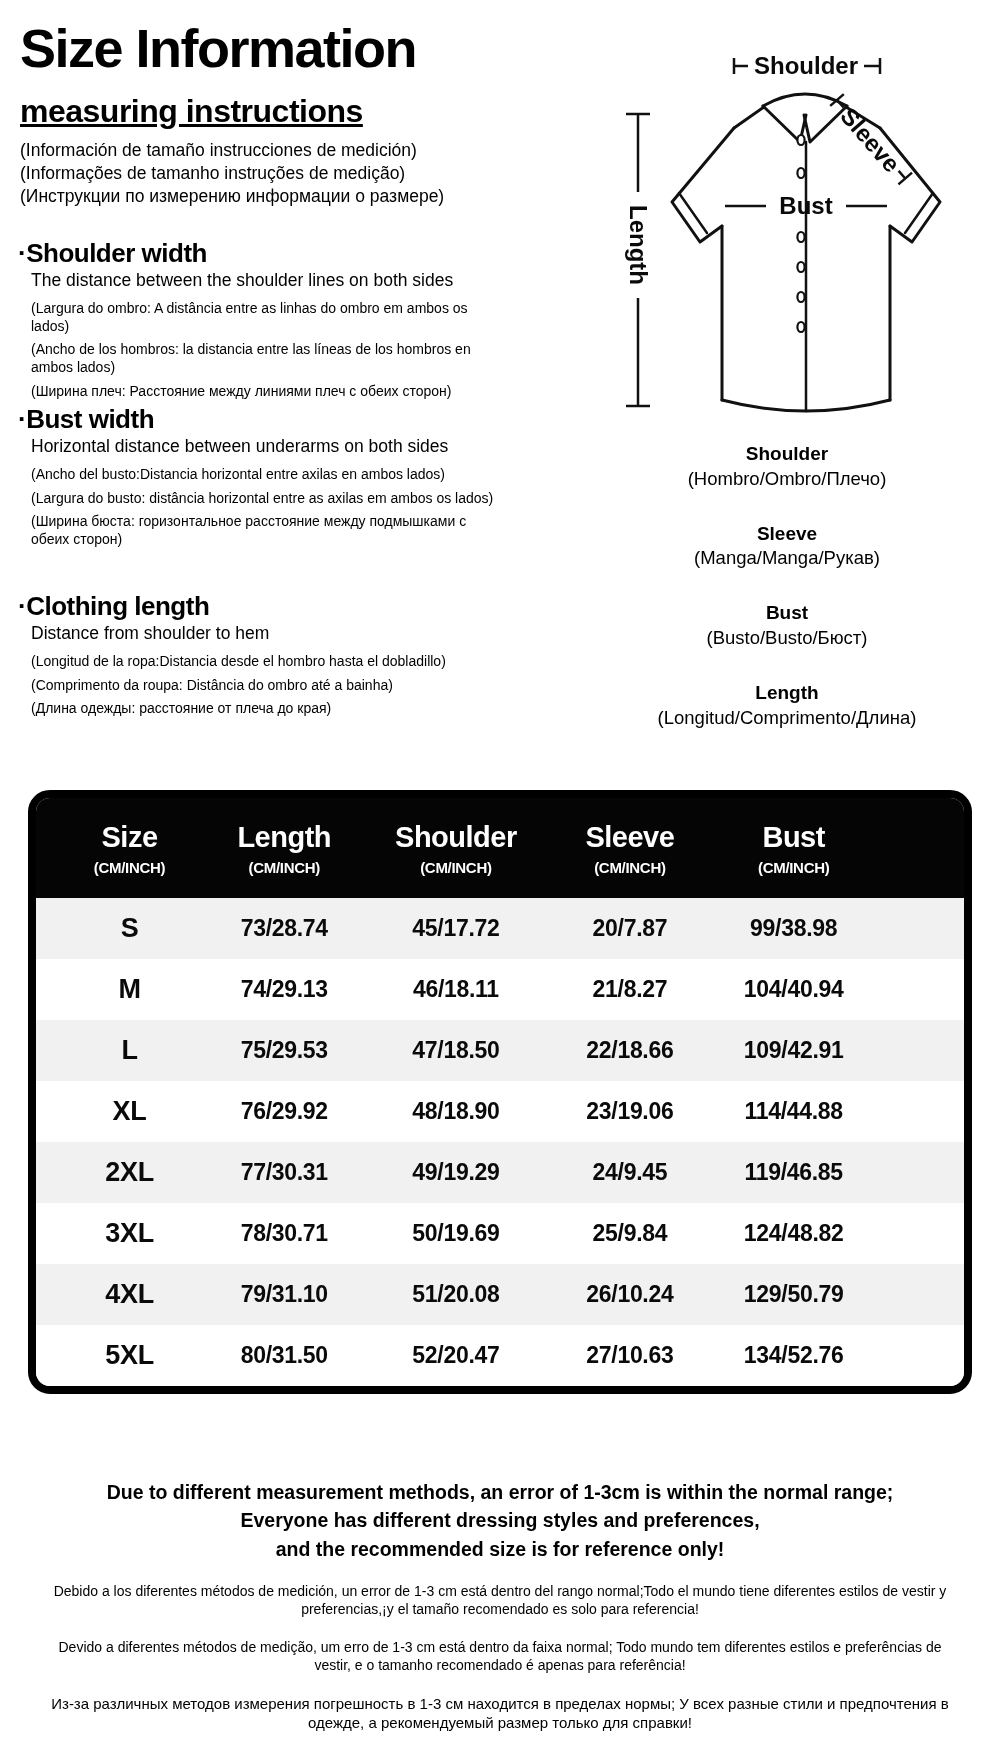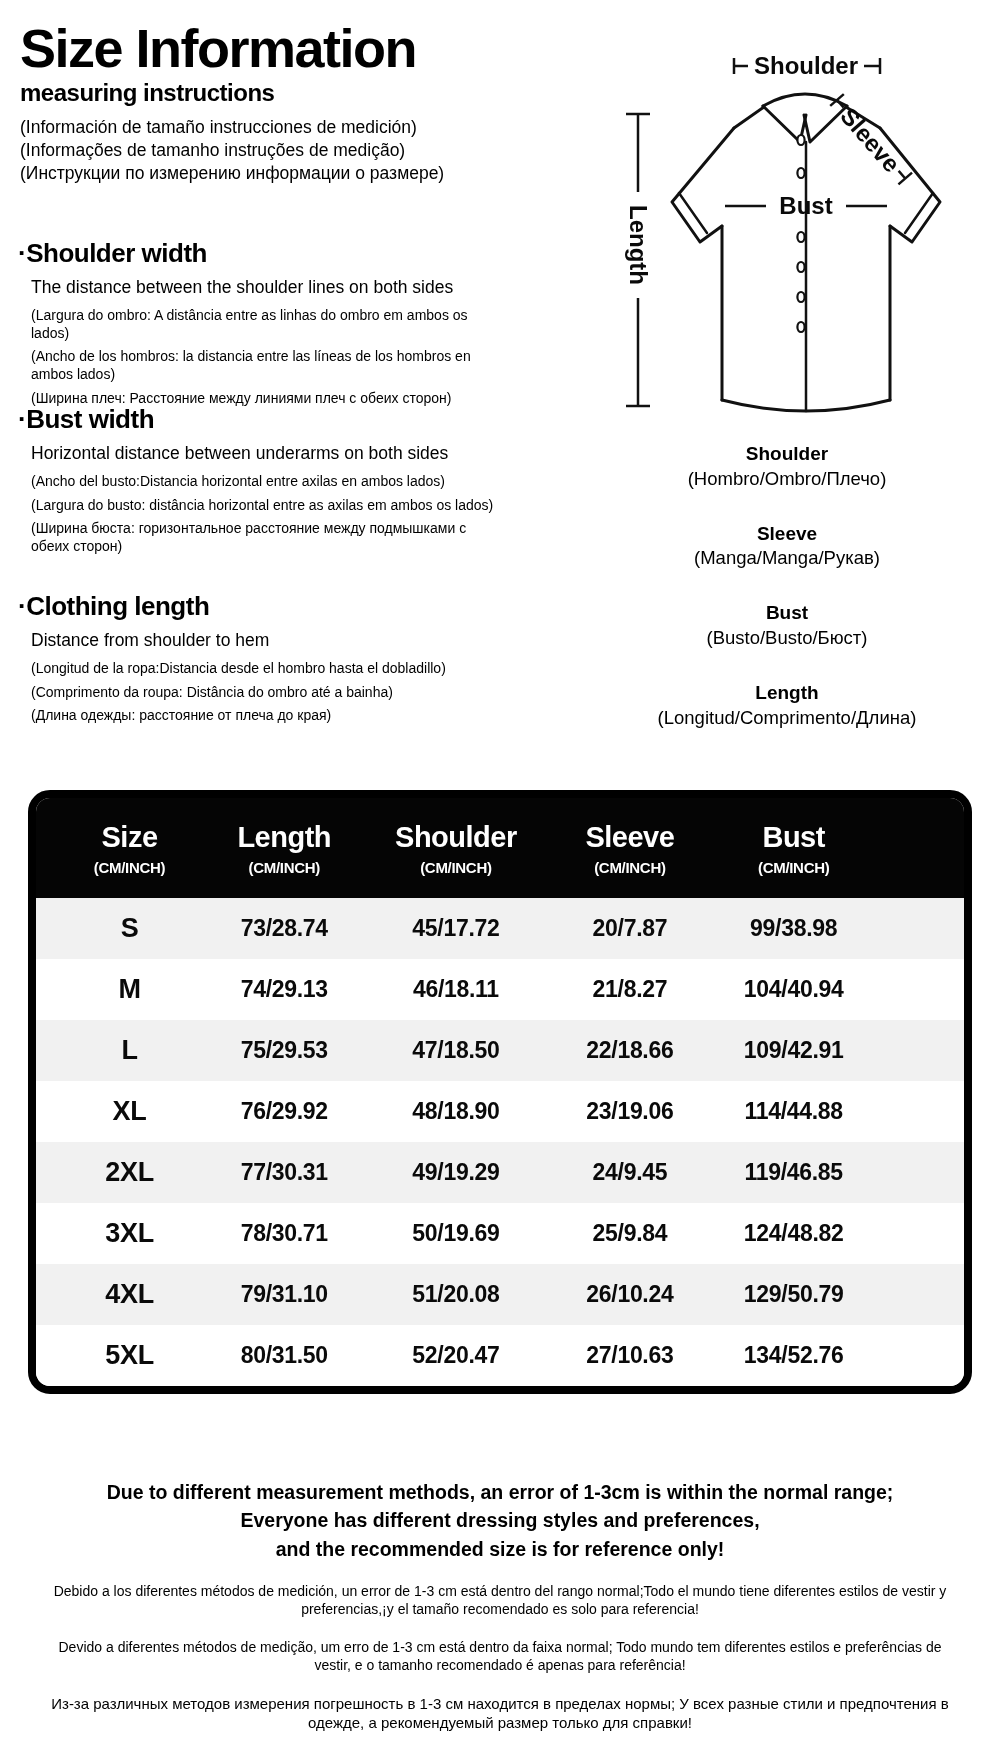--- a/index.html
+++ b/index.html
@@ -4,26 +4,26 @@
 <style>
   html,body { margin:0; padding:0; background:#ffffff; }
   .page {
     position:relative; width:1000px; height:1737px; background:#fff;
     font-family:"Liberation Sans", sans-serif; color:#000; overflow:hidden;
   }
 
   
   .header-block { position:absolute; left:20px; top:20px; width:505px; }
   .title { font-size:54px; font-weight:700; letter-spacing:-1.5px; line-height:1.04; }
-  .subtitle { font-size:24px; font-weight:700; letter-spacing:-0.5px; margin-top:3px; }
+  .subtitle { font-size:32px; font-weight:700; letter-spacing:-0.5px; margin-top:17px;text-decoration:underline; }
   .header-trans { margin-top:9px; font-size:17.5px; line-height:1.32; }
 
   .section { position:absolute; left:18px; width:505px; }
   .sec-title { font-size:26px; font-weight:700; letter-spacing:-0.5px; }
-  .sec-desc { font-size:17.5px; margin:8px 0 9px 13px; }
+  .sec-desc { font-size:17.5px; margin:1px 0 9px 13px; }
   .sec-trans { margin-left:13px; max-width:470px; font-size:14px; line-height:1.26; }
   .sec-trans > div { margin-bottom:6px; }
 
   
   .diagram { position:absolute; left:550px; top:30px; width:440px; }
   .shirt-svg text { font-family:"Liberation Sans", sans-serif; font-weight:700; fill:#0a0a0a; }
   .legend { text-align:center; padding-left:34px; margin-top:8px; }
   .legend-entry { margin-bottom:31px; }
   .legend-name { font-size:19px; font-weight:700; line-height:1.3; }
   .legend-trans { font-size:18.5px; line-height:1.3; }

